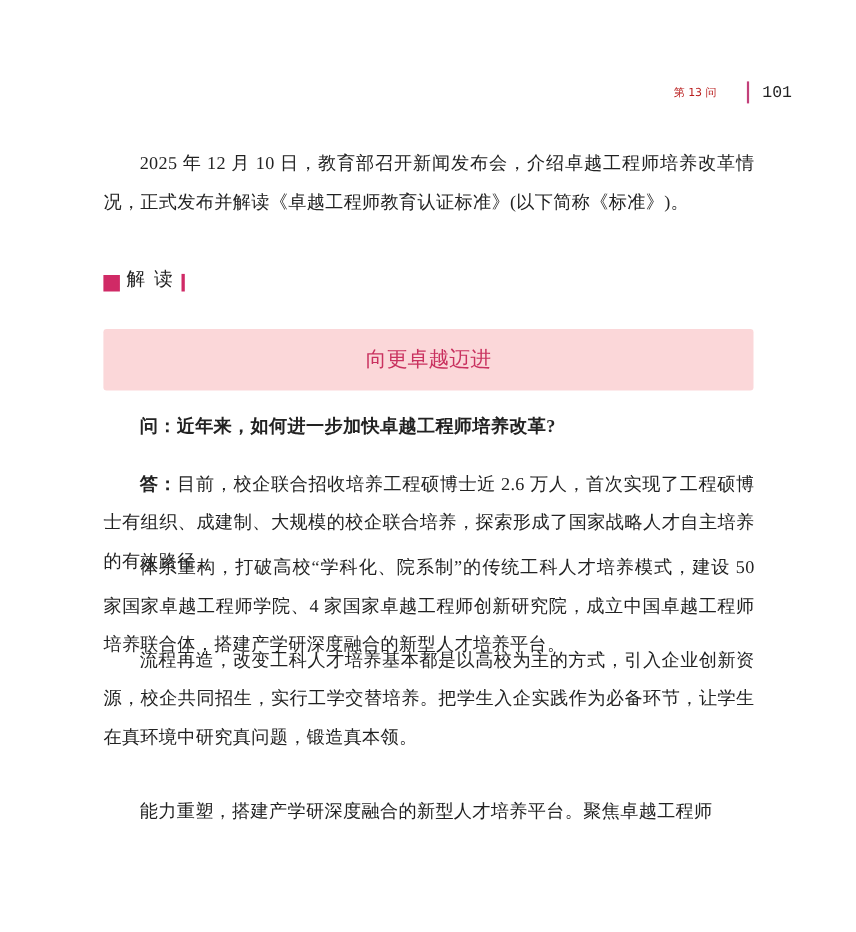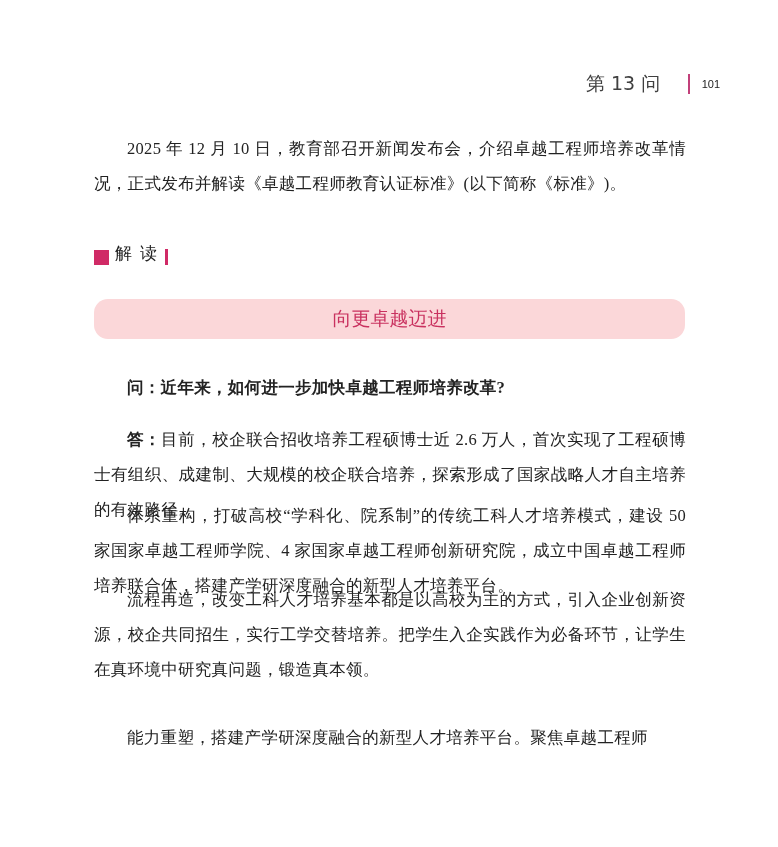--- a/index.html
+++ b/index.html
@@ -4,42 +4,42 @@
 <style>
   html, body { margin: 0; padding: 0; }
   body {
     width: 778px; height: 847px; background: #ffffff; position: relative; overflow: hidden;
     font-family: "DejaVu Serif", "Liberation Serif", serif; color: #222;
   }
   .header {
     position: absolute; top: 72px; right: 58px; height: 24px;
     display: flex; align-items: center; font-family: "DejaVu Sans", "Liberation Sans", sans-serif;
   }
-  .header .q-num { color: #404040; font-size: 19px; margin-right: 14px; }
+  .header .q-num { color: #b91c1c; font-size: 10px; margin-right: 14px; }
   .header .q-title { color: #555; font-size: 13px; }
   .header .sep { width: 1.5px; height: 20px; background: #c2407a; margin: 0 12px 0 14px; }
-  .header .page-num { font-family: Liberation Sans, sans-serif; font-size: 11px; color: #222; }
+  .header .page-num { font-family: Liberation Mono, monospace; font-size: 15px; color: #222; }
 
   .para {
     position: absolute; left: 94px; width: 592px; font-size: 16.5px; line-height: 35px;
     text-align: justify; margin: 0; letter-spacing: 0.3px;
   }
   .indent { text-indent: 33px; font-family: Liberation Serif, serif; }
 
   .section-label {
     position: absolute; left: 94px; top: 242px; display: flex; align-items: flex-end;
     font-family: "DejaVu Sans", "Liberation Sans", sans-serif; font-size: 17px; color: #222;
   }
   .section-label .sq { width: 15px; height: 15px; background: #d02a66; margin-right: 6px; }
   .section-label .txt { letter-spacing: 8px; }
   .section-label .bar { width: 3px; height: 16px; background: #d02a66; margin-left: 0px; }
 
   .banner {
-    position: absolute; left: 94px; top: 299px; width: 591px; height: 40px;
-    background: #fbd7d9; border-radius: 14px; display: flex; align-items: center; justify-content: center;
+    position: absolute; left: 94px; top: 299px; width: 591px; height: 56px;
+    background: #fbd7d9; border-radius: 3px; display: flex; align-items: center; justify-content: center;
   }
   .banner .title { color: #c9315f; font-family: "DejaVu Sans", "Liberation Sans", sans-serif; font-size: 19px; }
 
   .question { font-weight: bold; }
   .answer-label { font-weight: bold; }
 </style>
 </head>
 <body>
 
 <div class="header">

